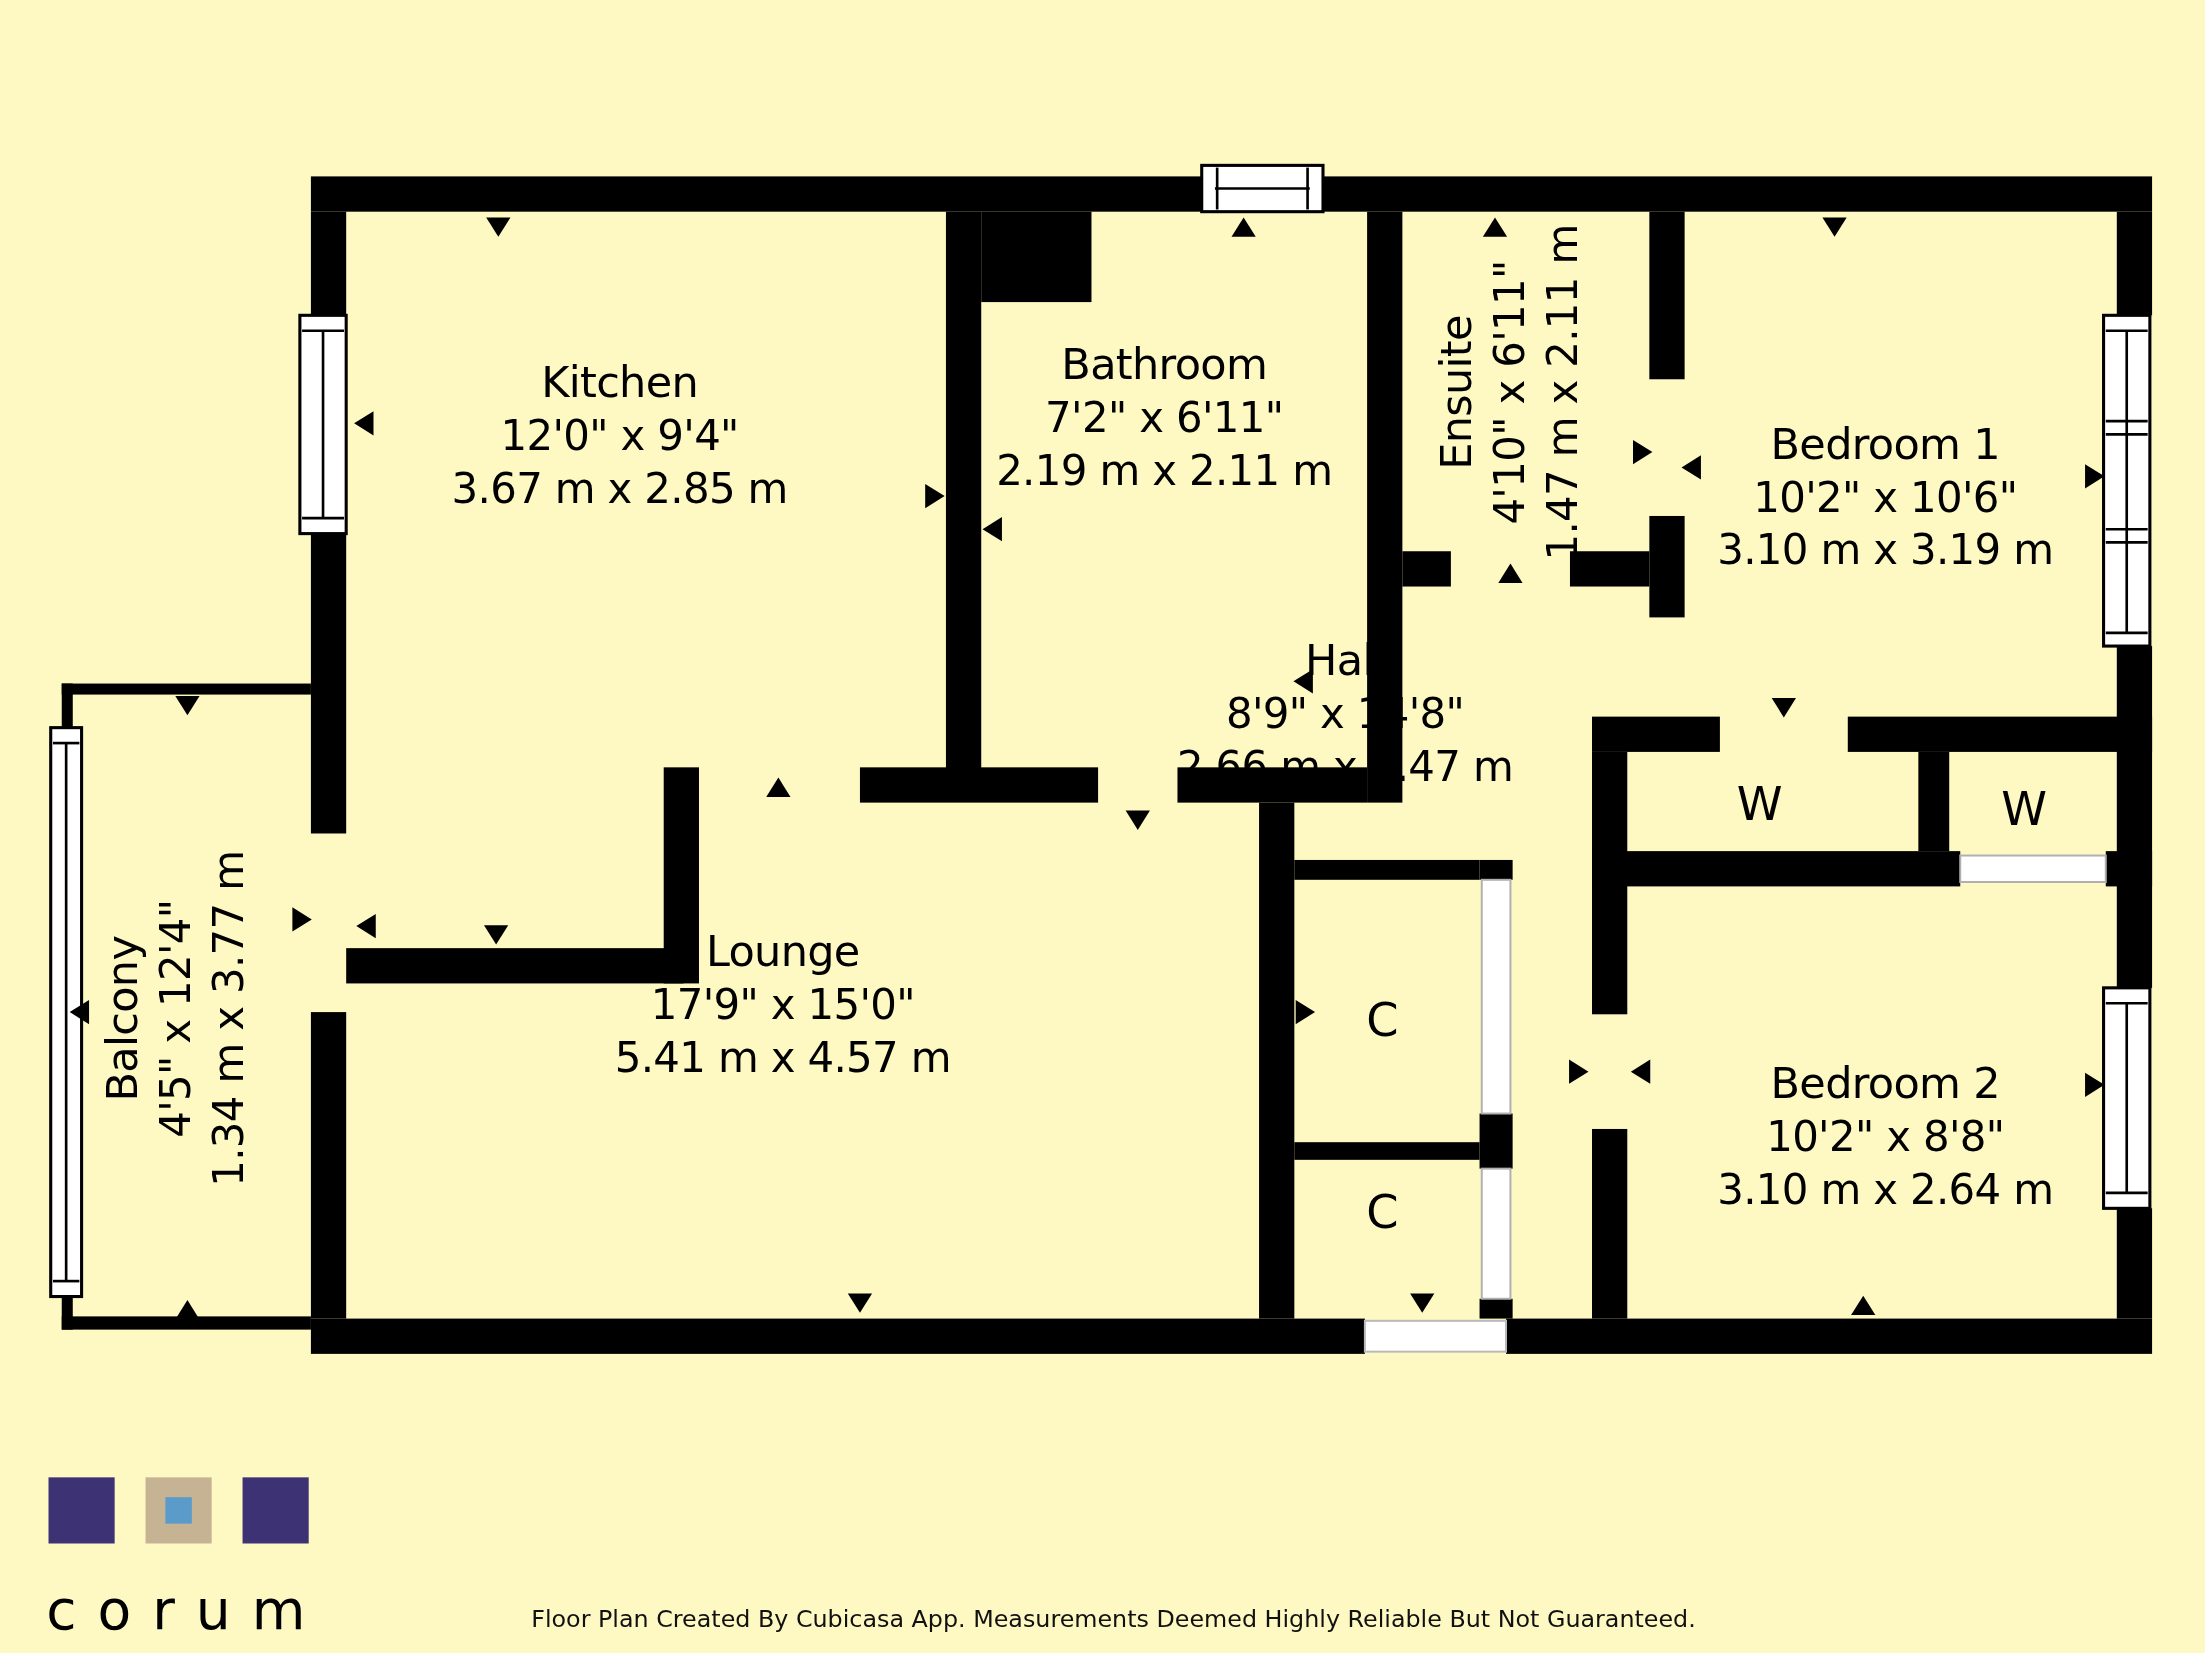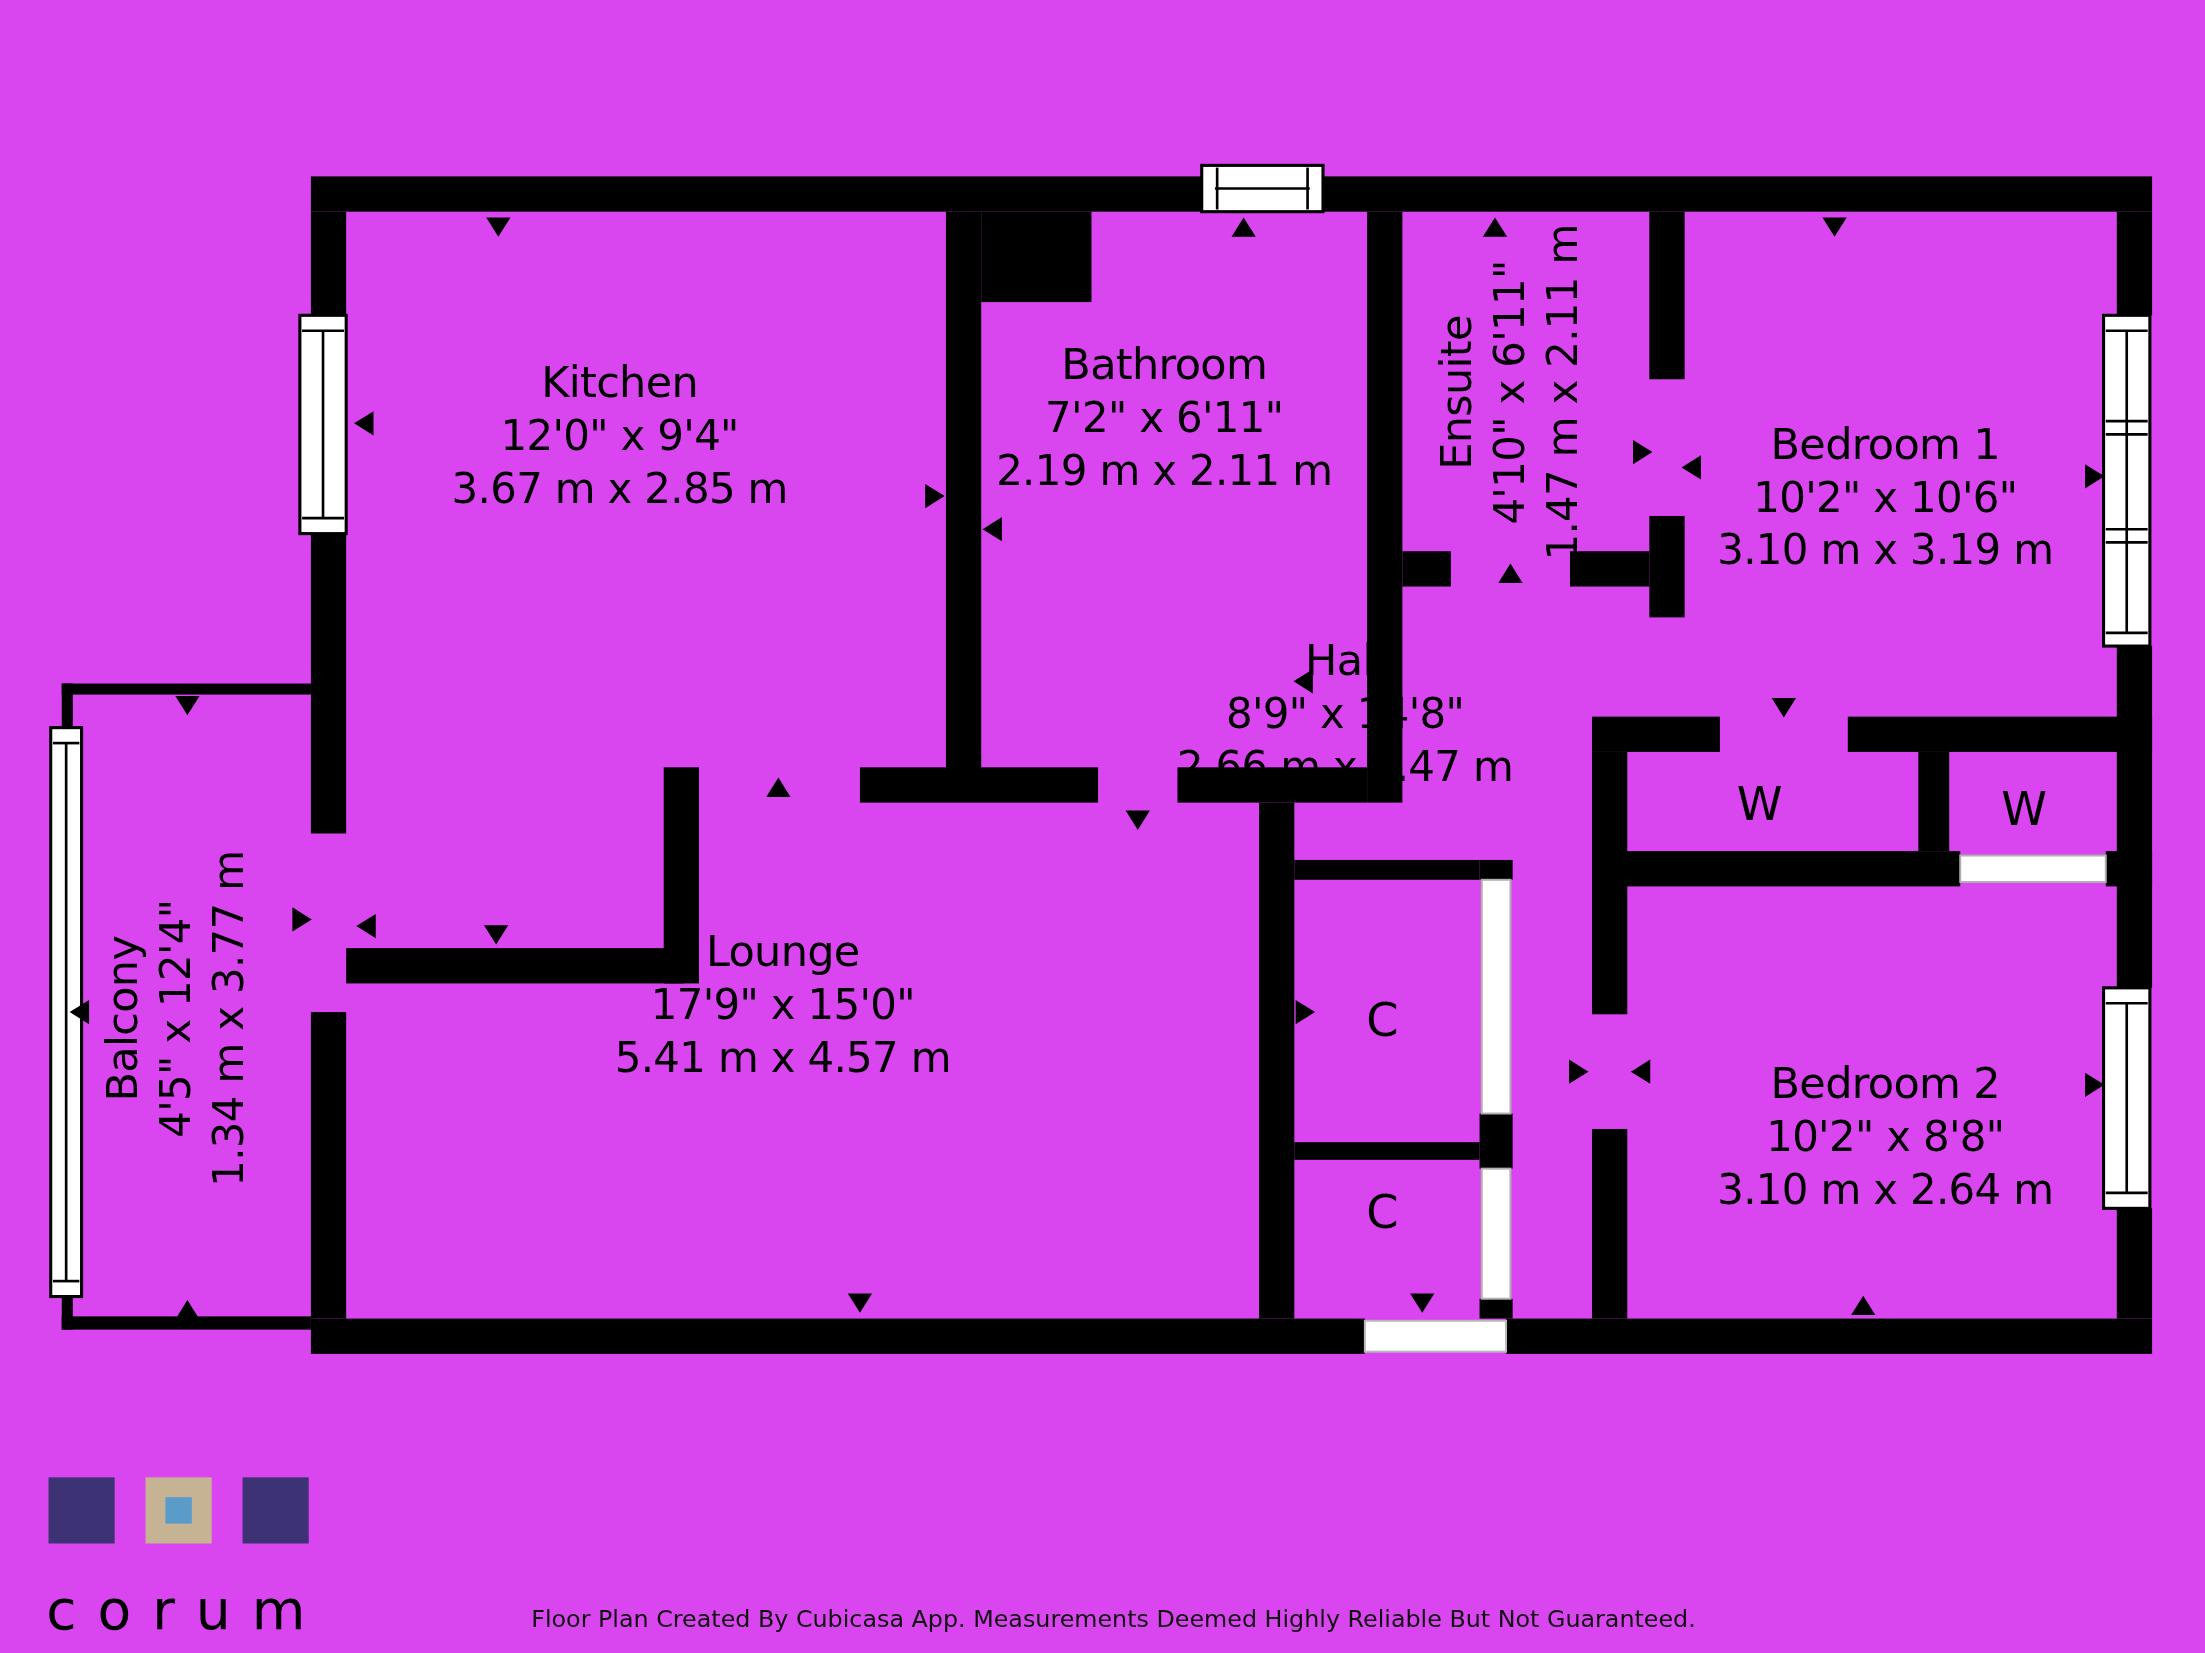--- a/index.html
+++ b/index.html
@@ -1,16 +1,16 @@
 <!DOCTYPE html>
 <html style="font-size:8.8px"><head>
 <meta charset="utf-8">
 <style>
   html,body{margin:0;padding:0;background:#ffffff;}
-  .stage{position:relative;width:100%;max-width:100%;aspect-ratio:4/3;background:#d946ef;overflow:hidden;}
+  .stage{position:relative;width:100%;max-width:100%;aspect-ratio:4/3;background:#fef9c3;overflow:hidden;}
   svg{display:block;width:100%;height:100%;}
   svg text{font-family:"DejaVu Sans","Liberation Sans",sans-serif;fill:#000;}
   .room-name{font-size:19.5px;letter-spacing:-0.3px;}
   .room-dim{font-size:19px;letter-spacing:-0.3px;}
   .closet-label{font-size:21px;}
   .wall{fill:#000;stroke:none;}
   .rail{fill:#000;}
   .win{fill:#fff;stroke:#000;stroke-width:1.4;}
   .win-line{stroke:#000;stroke-width:1.2;fill:none;}
   .slider{fill:#fff;stroke:#b0b0b0;stroke-width:0.9;}

